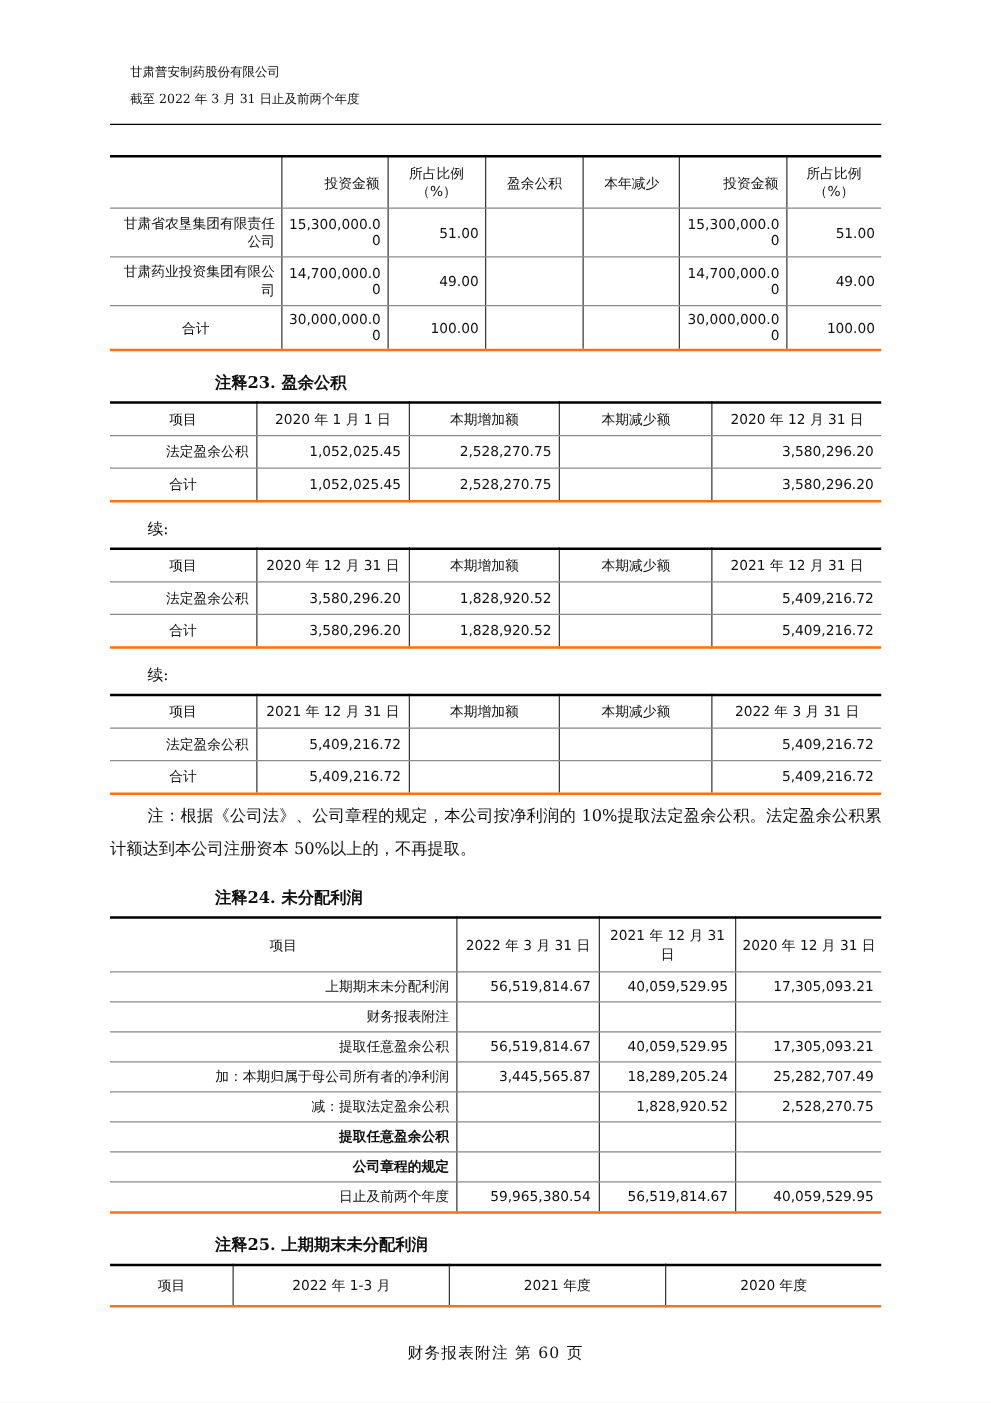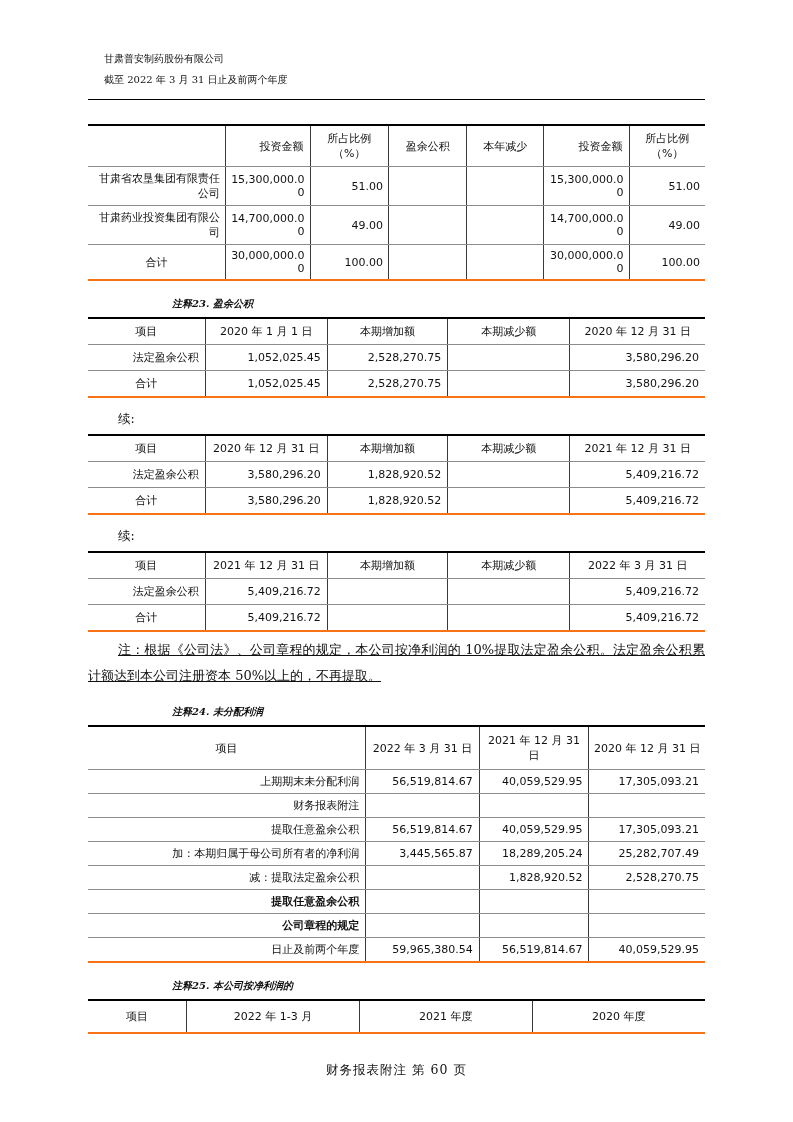--- a/index.html
+++ b/index.html
@@ -5,21 +5,21 @@
   html,body{margin:0;padding:0;background:#fff;}
   .page{
     width:793px;height:1122px;background:#ffffff;box-sizing:border-box;
     padding:48px 88px 0 88px;position:relative;color:#111;
     font-family:"DejaVu Serif","Liberation Serif",serif;
     outline:1px solid #ececec;overflow:hidden;
   }
   .doc-header{margin-left:16px;font-size:10px;line-height:21px;}
   .header-rule{border:none;border-top:1.5px solid #000;margin:9px 0 0 0;}
 
-  .section-heading{font-weight:bold;font-size:10px;margin:16px 0 0 84px;font-style:italic;}
+  .section-heading{font-weight:bold;font-size:13px;margin:16px 0 0 84px;}
   .cont-label{font-size:12.5px;margin:13px 0 0 30px;}
 
   table.fin{
     width:100%;border-collapse:collapse;table-layout:fixed;
     border-top:2px solid #000;border-bottom:2px solid #f97316;
     font-family:"DejaVu Sans","Liberation Sans",sans-serif;
     font-size:11px;color:#111;margin-top:6px;
   }
   .fin th,.fin td{
     border-top:1px solid #8c8c8c;border-bottom:1px solid #8c8c8c;
@@ -34,21 +34,21 @@
   .fin .lab{text-align:right;padding-left:5px;}
   .fin .ind{padding-left:34px;font-weight:bold;}
   table.t1{margin-top:24px;}
   table.t1 td{padding:4px 5px;}
   table.t24 td{padding:4px 6px;}
   table.t24 th{padding:6px 4px;}
   table.t25 th{padding:8px 4px;}
 
   .note-para{
     font-size:13px;line-height:26px;text-align:justify;
-    text-indent:30px;margin:5px 0 0 0;text-decoration:underline;
+    text-indent:30px;margin:5px 0 0 0;
   }
   .doc-footer{
     text-align:center;font-size:12.5px;margin-top:28px;letter-spacing:1px;
   }
 </style>
 </head>
 <body>
 
 <div class="page">
 
@@ -275,21 +275,21 @@
     </tr>
     <tr>
       <td class="lab">日止及前两个年度</td>
       <td class="num">59,965,380.54</td>
       <td class="num">56,519,814.67</td>
       <td class="num">40,059,529.95</td>
     </tr>
   </tbody>
     </table>
 
-  <div class="section-heading">注释25. 本公司按净利润的</div>
+  <div class="section-heading">注释25. 上期期末未分配利润</div>
 
   <table class="fin t25">
     <colgroup>
       <col style="width:16%">
         <col style="width:28%">
         <col style="width:28%">
         <col style="width:28%">
     </colgroup>
     <tbody>
         <tr>

